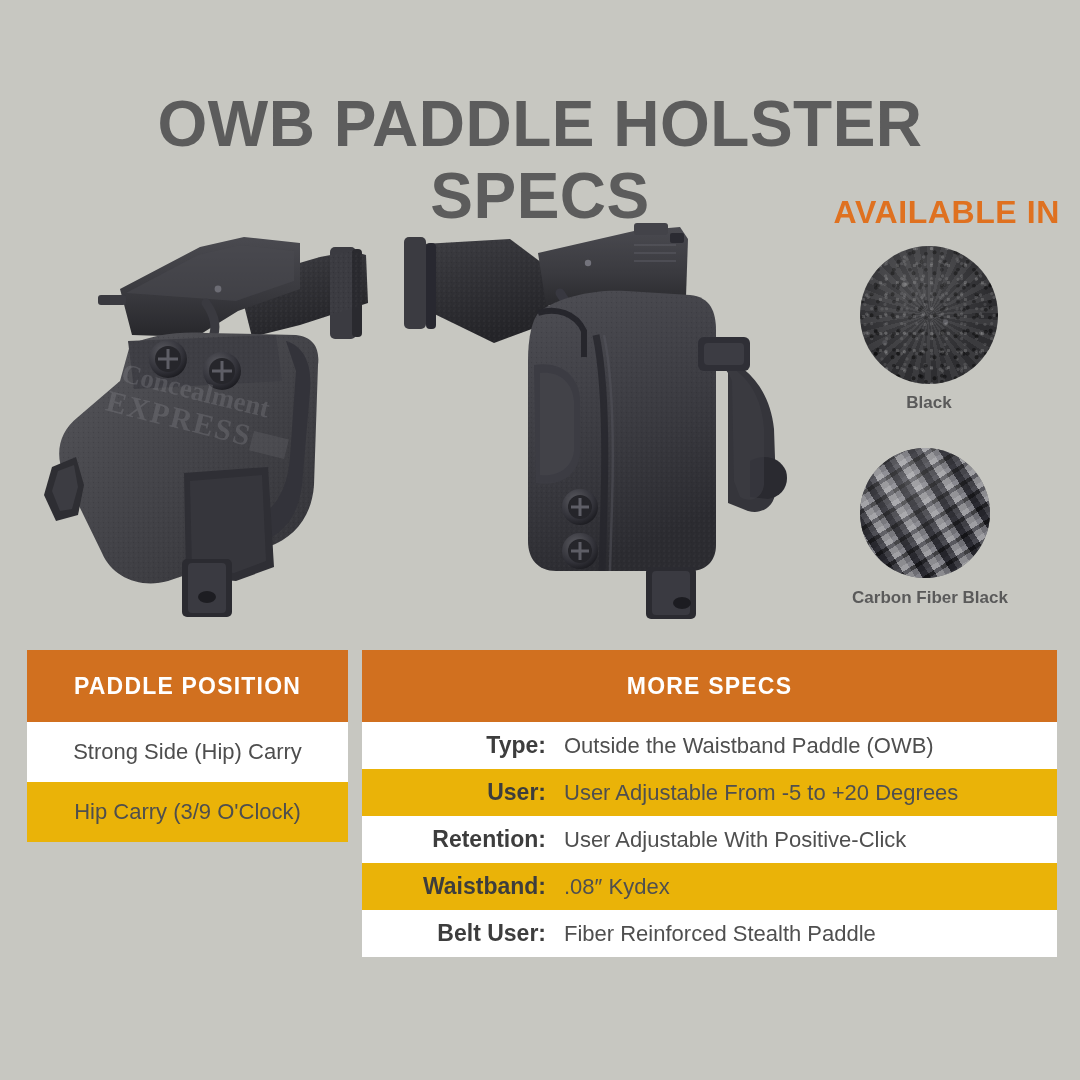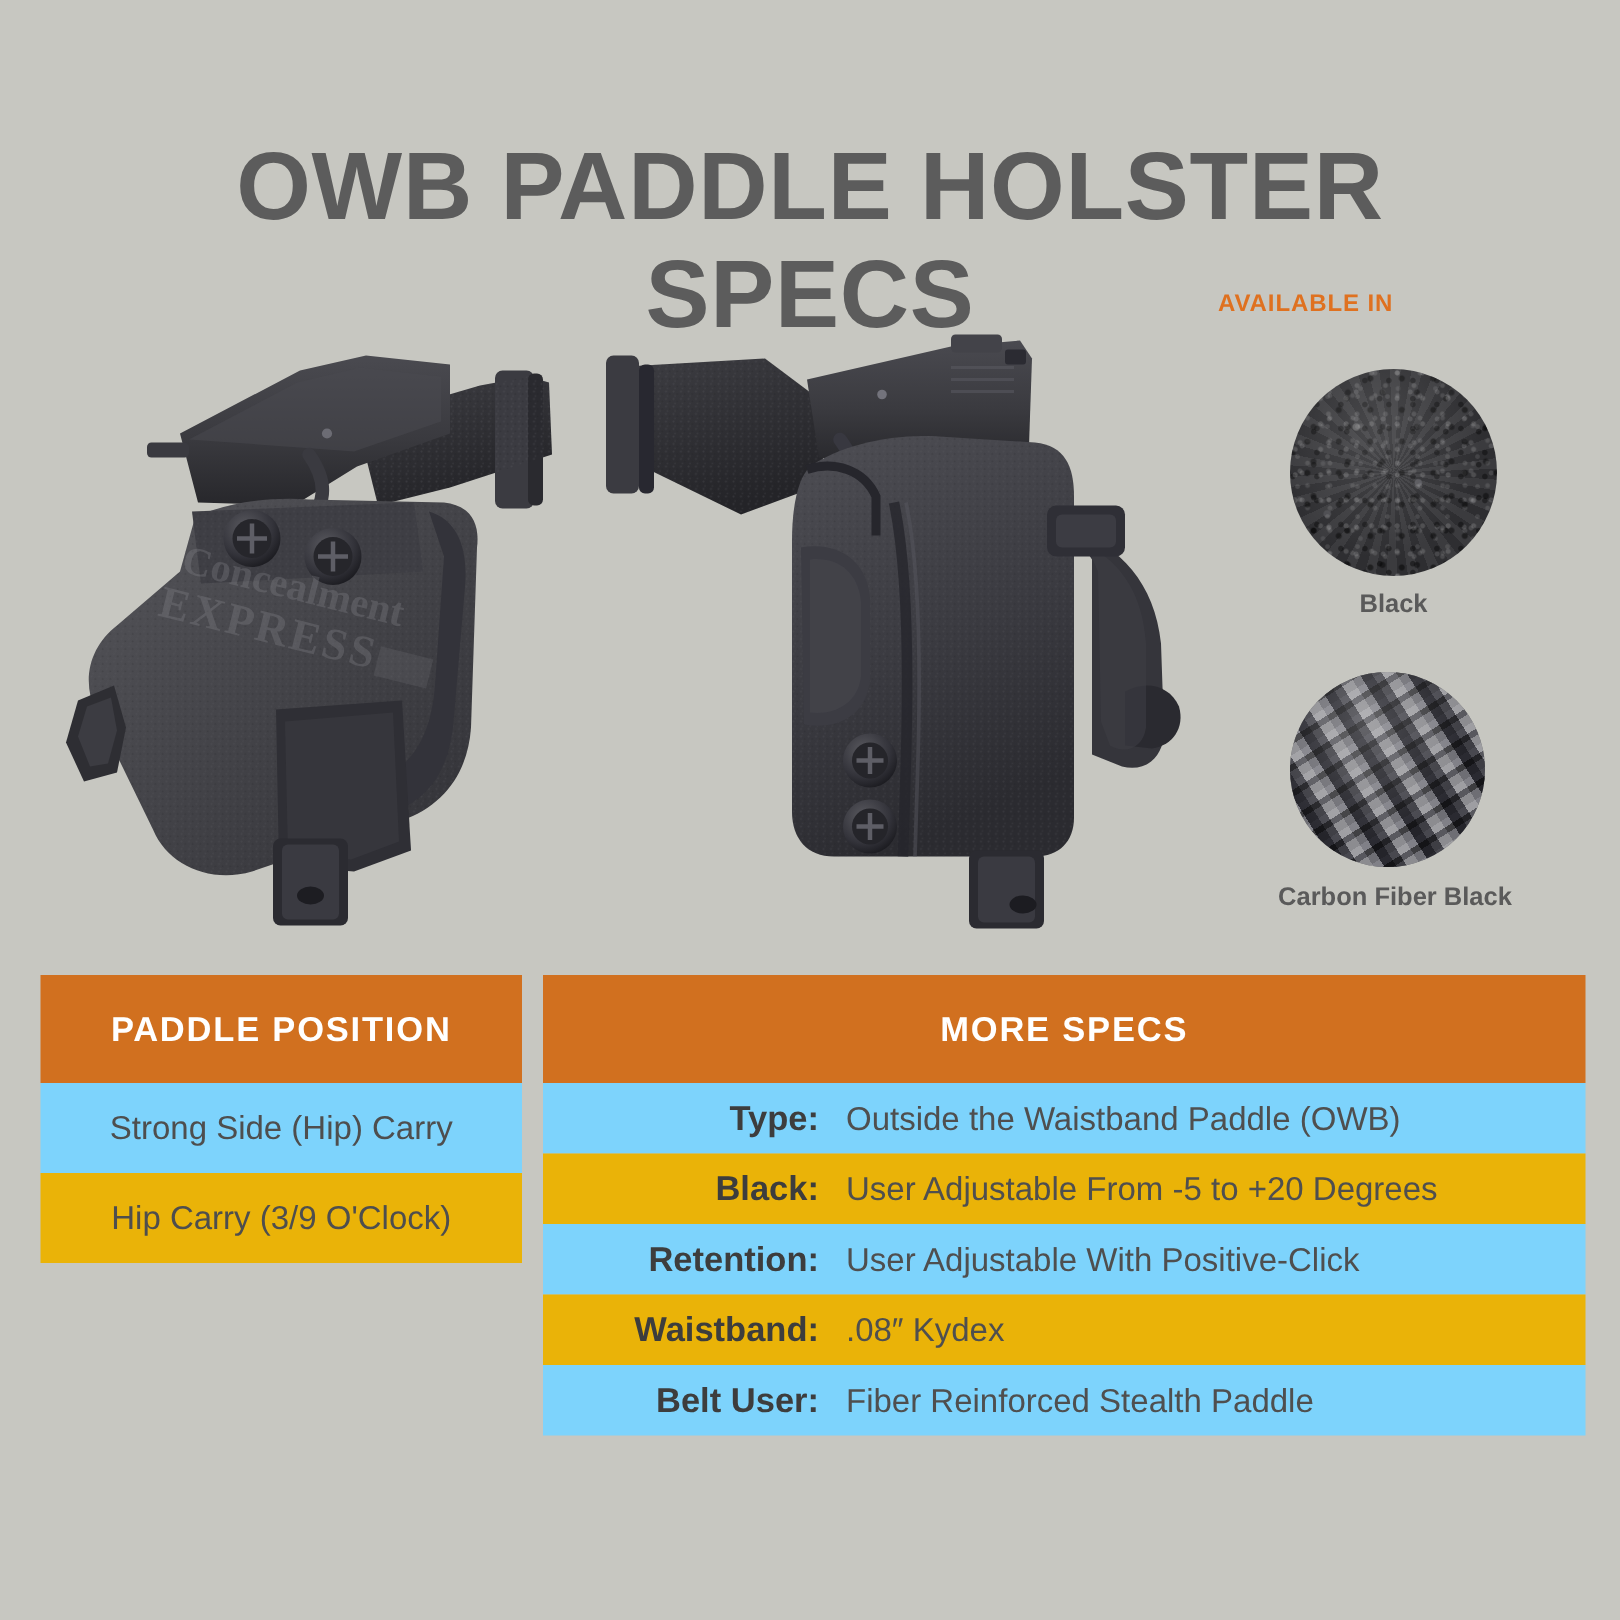--- a/index.html
+++ b/index.html
@@ -20,22 +20,22 @@
     font-weight:700;letter-spacing:.5px;
     color:#5c5c5c;
     font-family:"Liberation Sans", sans-serif;
     margin-top:48px;
   }
   .title .l2{display:block;margin-top:8px;}
 
   
   .avail-head{
     position:absolute;left:812px;top:194px;width:248px;
-    text-align:left;
-    font-size:16px;font-weight:700;letter-spacing:.6px;
+    text-align:right;
+    font-size:32px;font-weight:700;letter-spacing:.6px;
     color:#df7120;
   }
   .swatch{
     position:absolute;border-radius:50%;
     overflow:hidden;
   }
   .sw-black{left:860px;top:246px;width:138px;height:138px;
     background:
       radial-gradient(circle at 32% 28%, #5a5a5c 0 2px, transparent 3px),
       radial-gradient(circle at 62% 55%, #55555a 0 2px, transparent 3px),
@@ -101,21 +101,21 @@
     background:#d1701f;color:#ffffff;
     font-size:23px;font-weight:700;letter-spacing:1.2px;
     display:flex;align-items:center;justify-content:center;
     height:72px;
   }
   .trow{
     display:flex;align-items:center;
     font-size:22px;color:#4a4a4a;
     height:60px;
   }
-  .trow.odd{background:#7dd3fc;align-items:center;}
+  .trow.odd{background:#ffffff;align-items:center;}
   .trow.even{background:#eab308;}
 
   
   #carry-table{left:27px;top:650px;width:321px;}
   #carry-table .trow{justify-content:center;font-size:22px;color:#4e4e4e;height:60px;}
 
   
   #specs-table{left:362px;top:650px;width:695px;}
   #specs-table .trow{height:47px;}
   #specs-table .k{
@@ -314,21 +314,21 @@
   </div>
 
   <div class="tbl" id="specs-table">
     <div class="thead">MORE SPECS</div>
 
     <div class="trow odd">
       <span class="k">Type:</span>
       <span class="v">Outside the Waistband Paddle (OWB)</span>
     </div>
     <div class="trow even">
-      <span class="k">Black:</span>
+      <span class="k">User:</span>
       <span class="v">User Adjustable From -5 to +20 Degrees</span>
     </div>
     <div class="trow odd">
       <span class="k">Retention:</span>
       <span class="v">User Adjustable With Positive-Click</span>
     </div>
     <div class="trow even">
       <span class="k">Waistband:</span>
       <span class="v">.08″ Kydex</span>
     </div>

